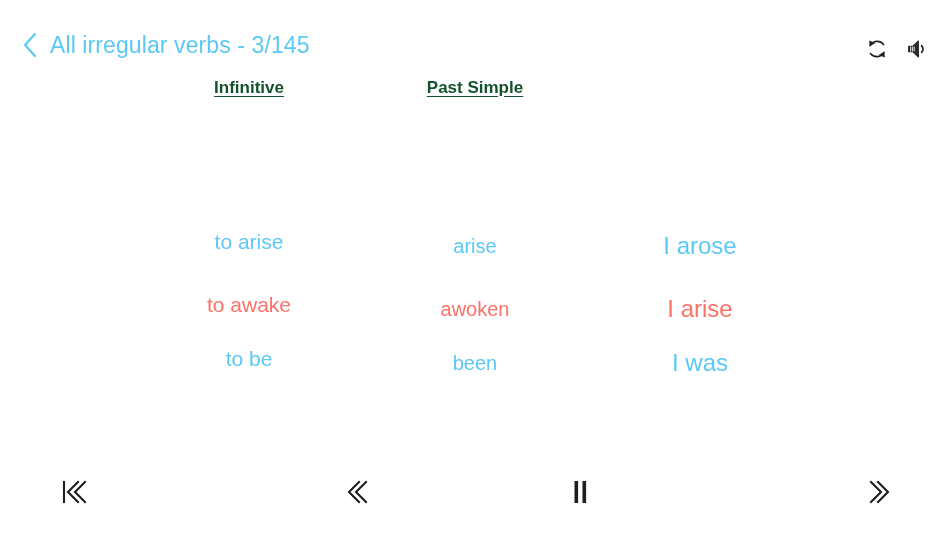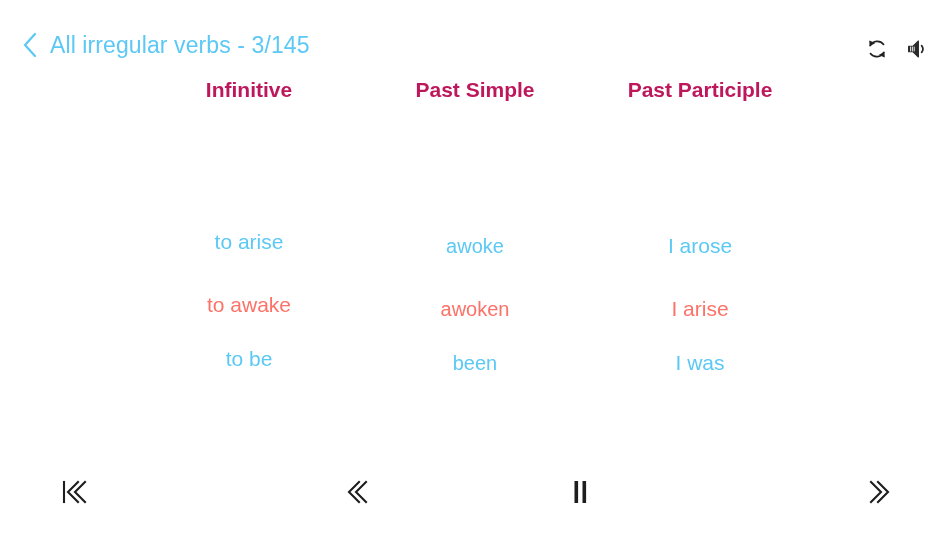--- a/index.html
+++ b/index.html
@@ -90,23 +90,24 @@
     position: absolute;
     top: 0;
     left: 0;
     right: 0;
     height: 40px;
   }
   .col-header {
     position: absolute;
     top: 0;
     transform: translateX(-50%);
-    font-size: 21px;
+    font-size: 17px;
     font-weight: bold;
-    color: #be185d;
+    color: #14532d;
+    text-decoration: underline;
     text-underline-offset: 3px;
     white-space: nowrap;
   }
   .col-header.c0 { left: 249px; }
   .col-header.c1 { left: 475px; }
   .col-header.c2 { left: 700px; }
 
   .rows {
     position: absolute;
     top: 0;
@@ -138,21 +139,21 @@
     font-size: 21px;
   }
   .cell.c1 {
     left: 475px;
     top: 18px;
     font-size: 20px;
   }
   .cell.c2 {
     left: 700px;
     top: 18px;
-    font-size: 21px;
+    font-size: 24px;
   }
 
   .tone-blue { color: #5BC8F5; }
   .tone-red  { color: #FD7268; }
 
   
   .transport {
     position: absolute;
     left: 0;
     right: 0;
@@ -218,28 +219,27 @@
         </span>
       </button>
     </div>
   </div>
 
   <div class="verb-table">
 
     <div class="col-headers">
       <div class="col-header c0">Infinitive</div>
       <div class="col-header c1">Past Simple</div>
-      <div class="col-header c2">Past Participle</div>
     </div>
 
     <div class="rows">
 
       <div class="verb-row r0">
         <div class="cell c0 tone-blue">to arise</div>
-        <div class="cell c1 tone-blue">awoke</div>
+        <div class="cell c1 tone-blue">arise</div>
         <div class="cell c2 tone-blue">I arose</div>
       </div>
 
       <div class="verb-row r1">
         <div class="cell c1 tone-red">awoken</div>
         <div class="cell c0 tone-red">to awake</div>
         <div class="cell c2 tone-red">I arise</div>
       </div>
 
       <div class="verb-row r2">

